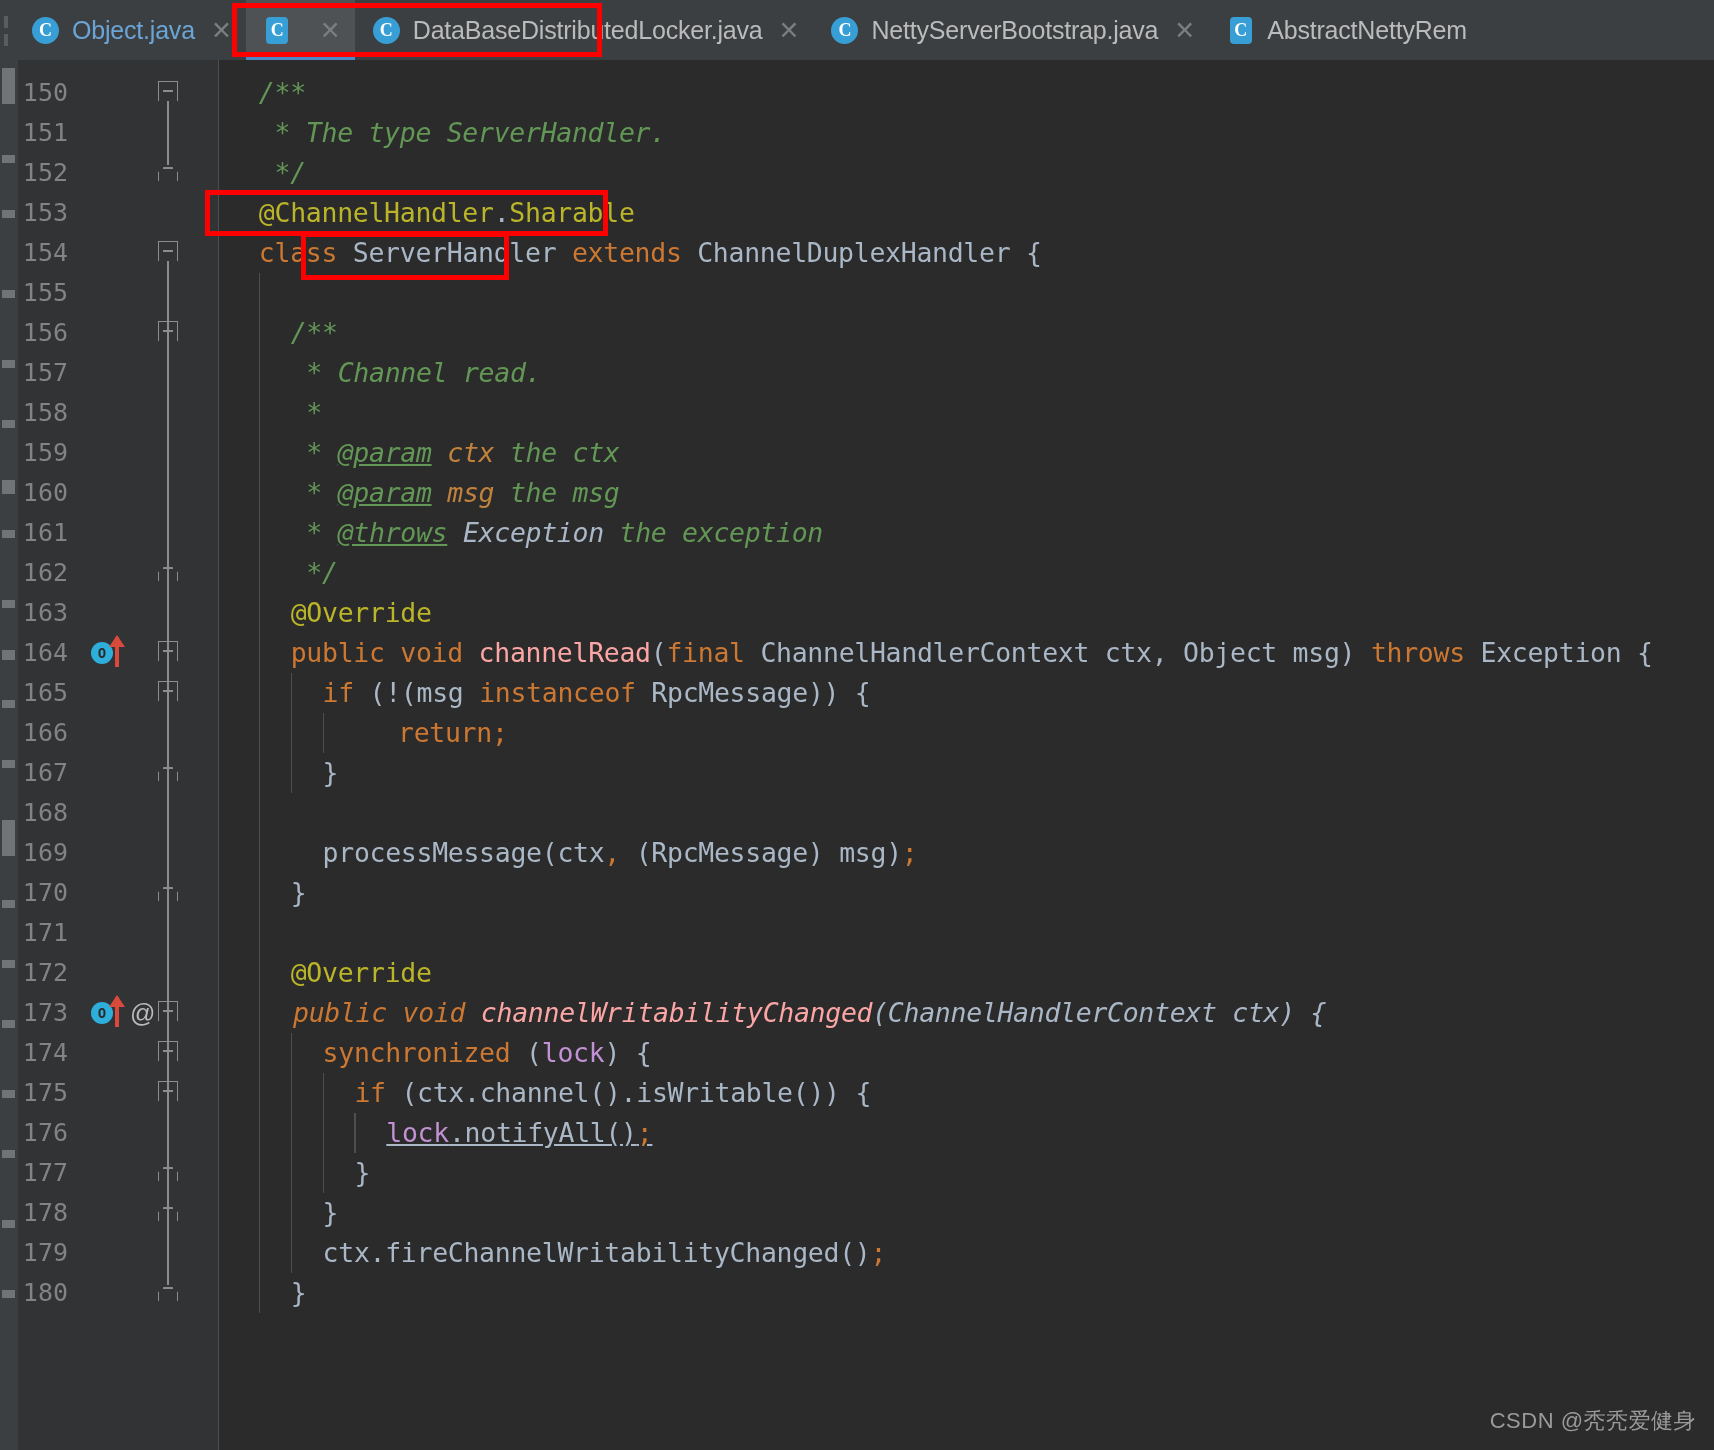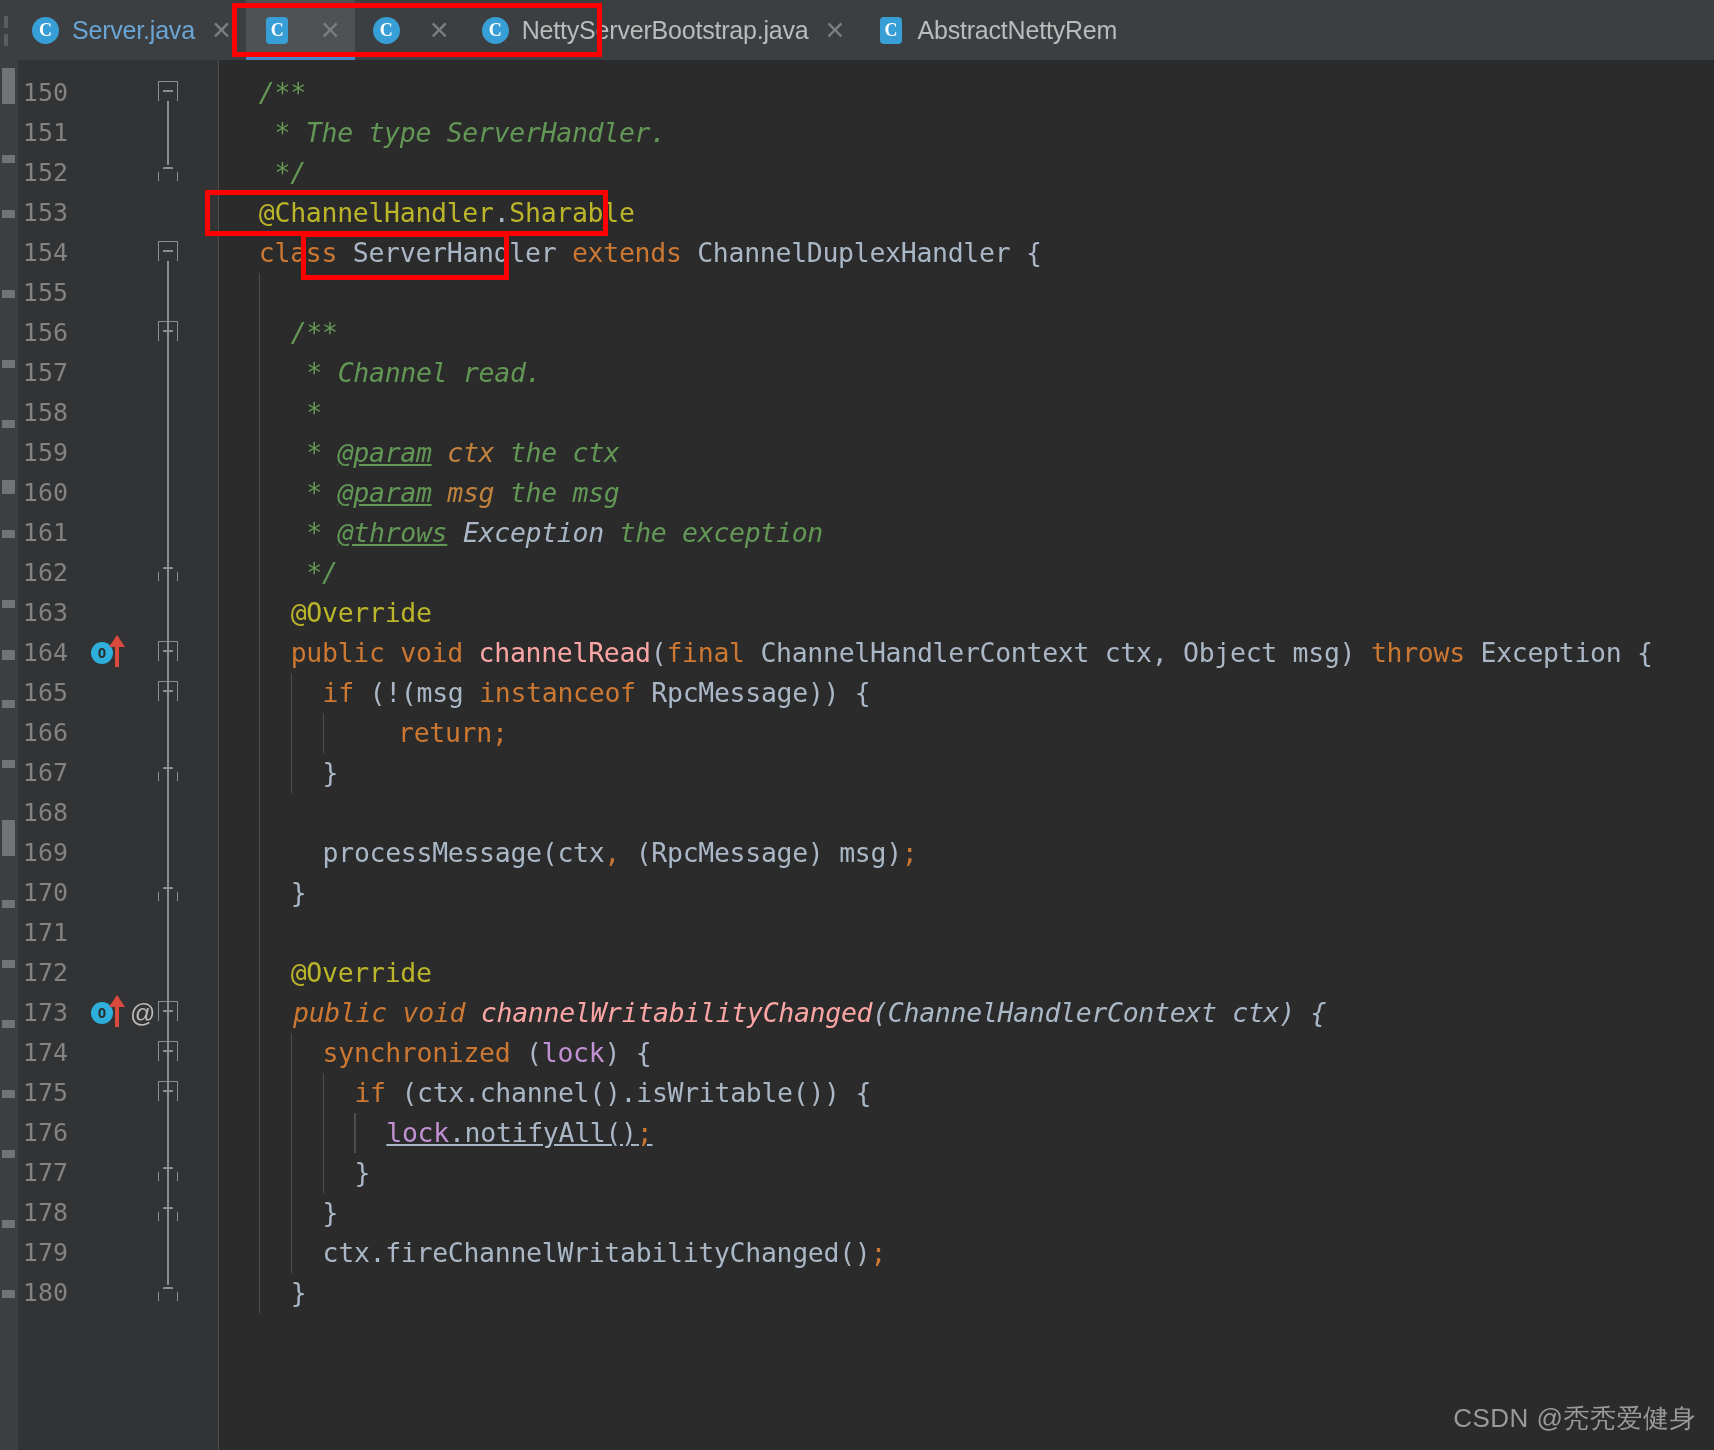--- a/index.html
+++ b/index.html
@@ -275,49 +275,50 @@
     box-sizing: border-box;
     pointer-events: none;
     z-index: 20;
   }
 
   
   #watermark {
     position: absolute;
     right: 18px; bottom: 14px;
     font-family: "Liberation Sans", sans-serif;
-    font-size: 26px;
+    font-size: 22px;
     color: #9A9A9A;
     letter-spacing: 0.5px;
     z-index: 15;
   }
 </style>
 </head>
 <body>
 
 <div id="app">
 
   <div id="tabbar">
     <div class="lefthandle"></div>
 
     <div class="tab file-open">
       <span class="tab-icon">C</span>
-      <span class="tab-label">Server.java</span>
+      <span class="tab-label">Object.java</span>
       <span class="tab-close">✕</span>
     </div>
 
     <div class="tab active">
       <span class="tab-icon partial">
           <span class="cinner">C</span>
         </span>
       <span class="tab-close">✕</span>
     </div>
 
     <div class="tab">
       <span class="tab-icon">C</span>
+      <span class="tab-label">DataBaseDistributedLocker.java</span>
       <span class="tab-close">✕</span>
     </div>
 
     <div class="tab">
       <span class="tab-icon">C</span>
       <span class="tab-label">NettyServerBootstrap.java</span>
       <span class="tab-close">✕</span>
     </div>
 
     <div class="tab">

